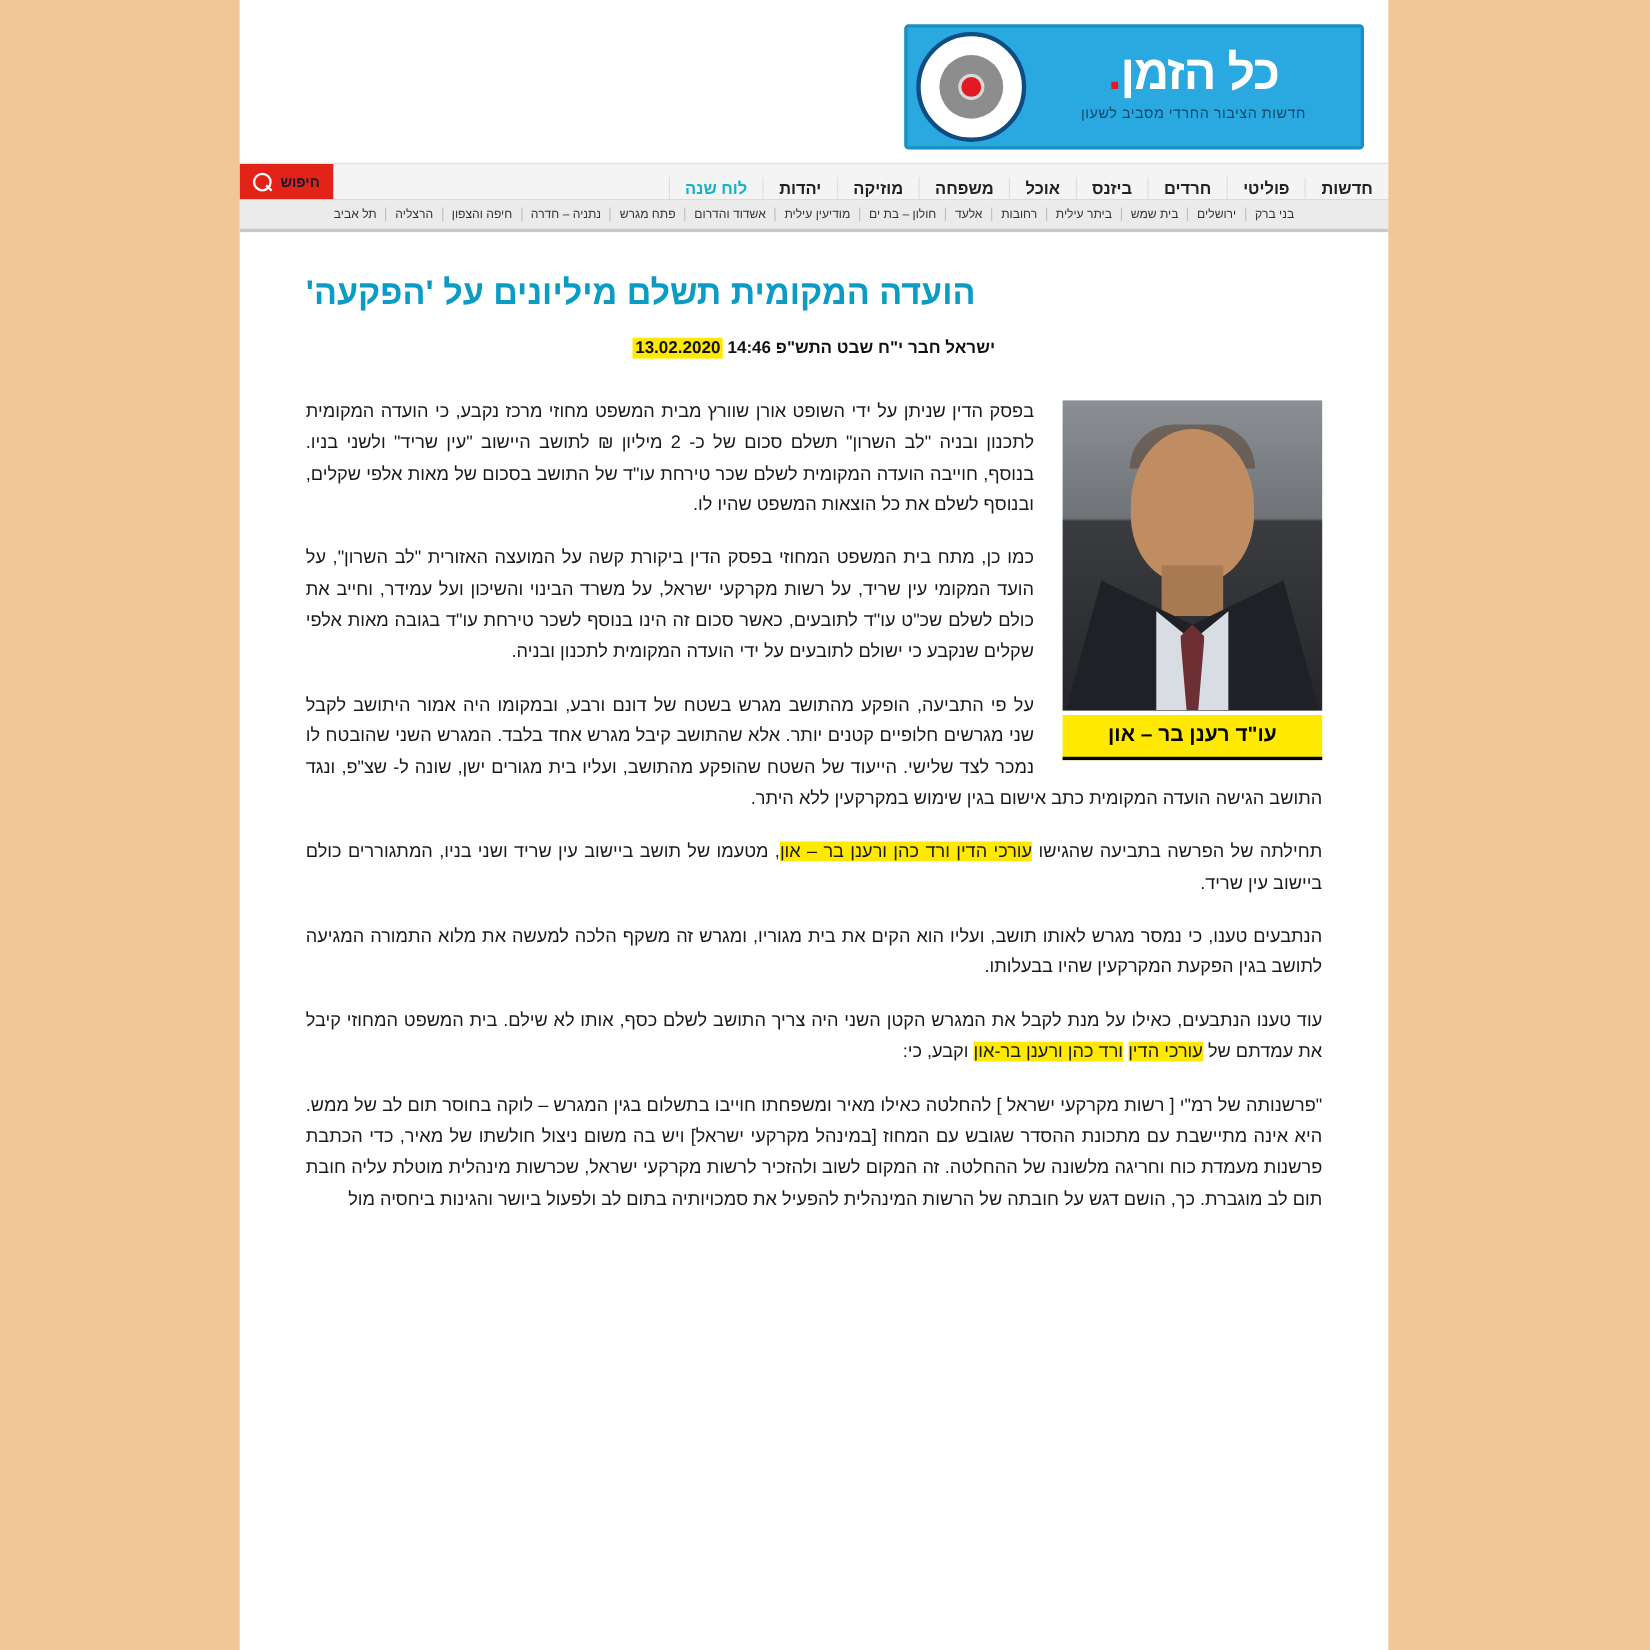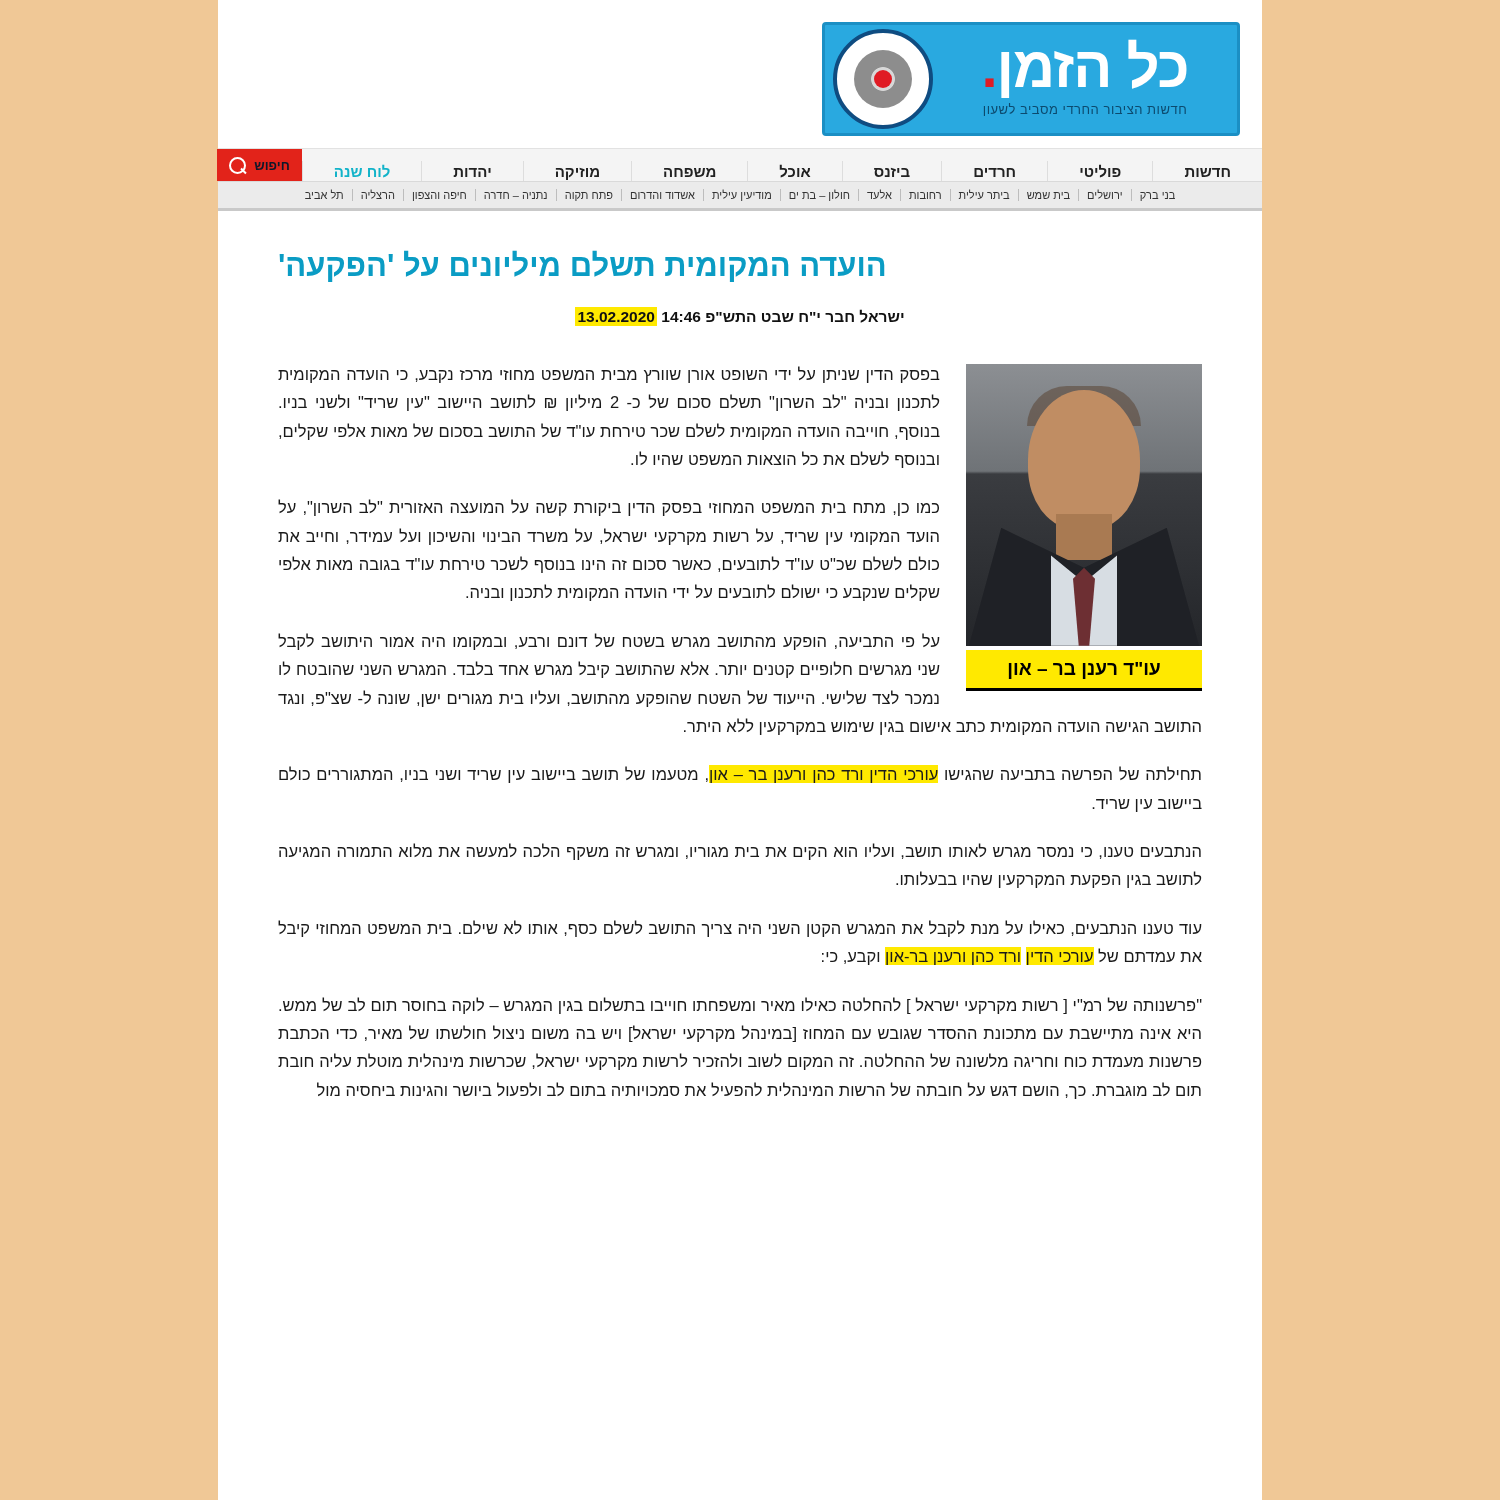--- a/index.html
+++ b/index.html
@@ -73,21 +73,21 @@
     border-radius: 50%;
     background: #e01b24;
   }
   .logo-text-wrap {
     flex: 1;
     text-align: center;
     direction: rtl;
     padding-bottom: 4px;
   }
   .logo-main {
-    font-size: 58px;
+    font-size: 44px;
     font-weight: bold;
     color: #ffffff;
     letter-spacing: -1px;
     line-height: 1;
   }
   .logo-main .dot {
     color: #e01b24;
   }
   .logo-sub {
     font-size: 13px;
@@ -101,21 +101,21 @@
     background: #f4f4f4;
     border-bottom: 1px solid #d9d9d9;
     display: flex;
     align-items: stretch;
     direction: rtl;
     font-size: 15px;
   }
   .nav-main .item {
     display: flex;
     align-items: center;
-    padding: 0 31px;
+    padding: 0 14px;
     color: #222222;
     font-weight: bold;
     border-left: 1px solid #dddddd;
     white-space: nowrap;
     margin-top: 12px;
   }
   .nav-main .item.accent {
     color: #12b3c9;
   }
   .nav-main .spacer {
@@ -332,21 +332,21 @@
   <div class="nav-cities">
     <div class="c">בני ברק</div>
     <div class="c">ירושלים</div>
     <div class="c">בית שמש</div>
     <div class="c">ביתר עילית</div>
     <div class="c">רחובות</div>
     <div class="c">אלעד</div>
     <div class="c">חולון – בת ים</div>
     <div class="c">מודיעין עילית</div>
     <div class="c">אשדוד והדרום</div>
-    <div class="c">פתח תקוה</div>
+    <div class="c">פתח מגרש</div>
     <div class="c">נתניה – חדרה</div>
     <div class="c">חיפה והצפון</div>
     <div class="c">הרצליה</div>
     <div class="c">תל אביב</div>
   </div>
 
   <div class="article">
     <h1 class="title">הועדה המקומית תשלם מיליונים על 'הפקעה'</h1>
 
     <div class="byline">

